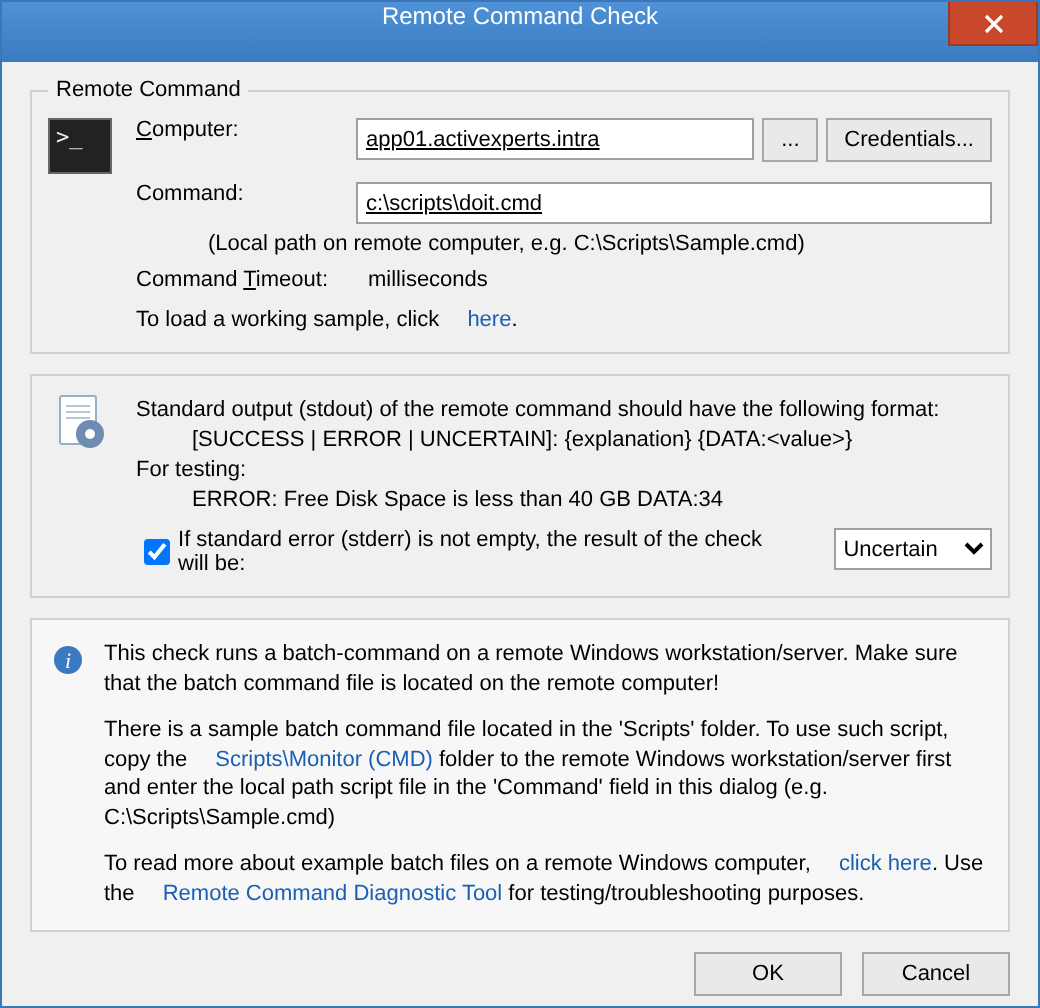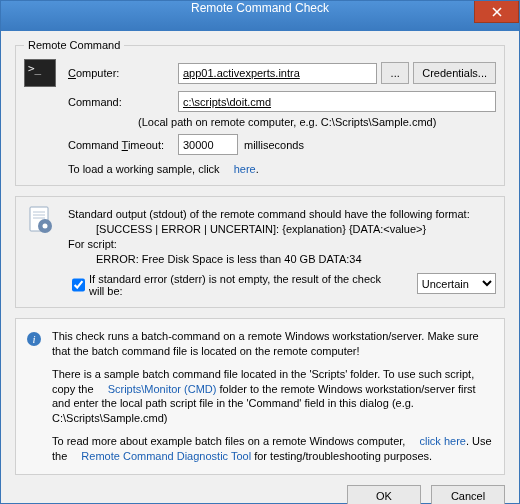--- a/index.html
+++ b/index.html
@@ -50,21 +50,20 @@
     position: relative;
   }
   legend {
     font-size: 11px;
     color: #000;
     padding: 0 4px;
     background: #f0f0f0;
   }
   .row {
     display: flex;
-    align-items: center;
     margin-bottom: 4px;
   }
   .icon-col {
     width: 44px;
     flex-shrink: 0;
   }
   .label-col {
     width: 110px;
     flex-shrink: 0;
   }
@@ -92,21 +91,21 @@
     font-size: 11px;
     height: 22px;
     padding: 0 8px;
     margin-left: 4px;
     cursor: pointer;
   }
   .btn-browse { width: 28px; padding: 0; }
   .helper {
     font-size: 11px;
     color: #000;
-    margin-left: 114px;
+    margin-left: 80px;
     margin-top: 0;
     margin-bottom: 6px;
   }
   .indent-text {
     margin-left: 44px;
   }
   .timeout-row .label-col { width: 110px; }
   .timeout-input { width: 60px; }
   .link { color: #1a5fb4; cursor: pointer; padding-left: 11px; }
   .stdout-line { margin: 3px 0 3px 0; }
@@ -194,21 +193,20 @@
         <div class="label-col">Command:</div>
         <input type="text" class="input-comp" style="flex: 1 1 0%;" value="c:\scripts\doit.cmd">
       </div>
       <div class="helper">(Local path on remote computer, e.g. C:\Scripts\Sample.cmd)</div>
 
       <div class="row timeout-row">
         <div class="icon-col"></div>
         <div class="label-col">
           <span>Command </span><span class="underline">T</span><span>imeout:</span>
         </div>
-        <input type="text" class="timeout-input" value="30000" style="">
         <span style="margin-left:6px">milliseconds</span>
       </div>
 
       <div class="indent-text" style="margin-top:8px">
         <span>To load a working sample, click </span><span class="link">here</span><span>.</span>
       </div>
     </fieldset>
 
     <fieldset>
 
@@ -221,21 +219,21 @@
               <line x1="9" y1="10" x2="21" y2="10" stroke="#b8c6d6"></line>
               <line x1="9" y1="13" x2="21" y2="13" stroke="#b8c6d6"></line>
               <circle cx="21" cy="21" r="7" fill="#6e8bb0"></circle>
               <circle cx="21" cy="21" r="2.5" fill="#fff"></circle>
             </svg>
           </div>
         </div>
         <div style="flex:1">
           <div class="stdout-line">Standard output (stdout) of the remote command should have the following format:</div>
           <div class="stdout-line stdout-indent">[SUCCESS | ERROR | UNCERTAIN]: {explanation} {DATA:&lt;value&gt;}</div>
-          <div class="stdout-line">For script:</div>
+          <div class="stdout-line">For testing:</div>
           <div class="stdout-line stdout-indent">ERROR: Free Disk Space is less than 40 GB DATA:34</div>
 
           <div class="stderr-row">
             <input type="checkbox" class="check" checked="" style="">
             <span>
               <span class="underline">I</span><span>f standard error (stderr) is not empty, the result of the check will be:</span>
             </span>
             <select style="margin-left:18px; width:84px">
               <option>Uncertain</option>
             </select>

